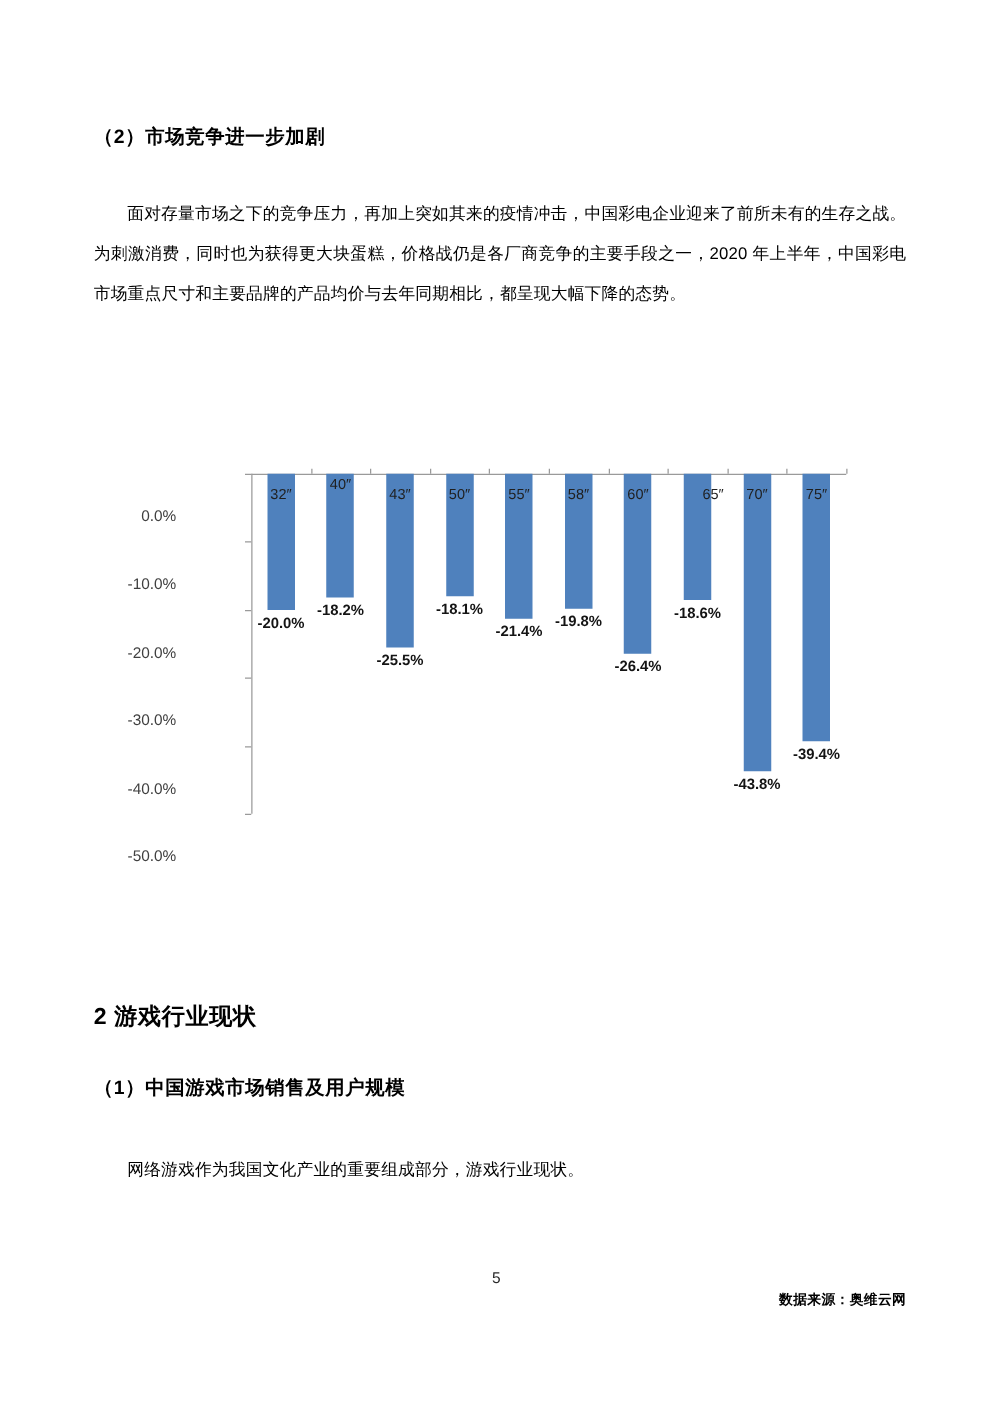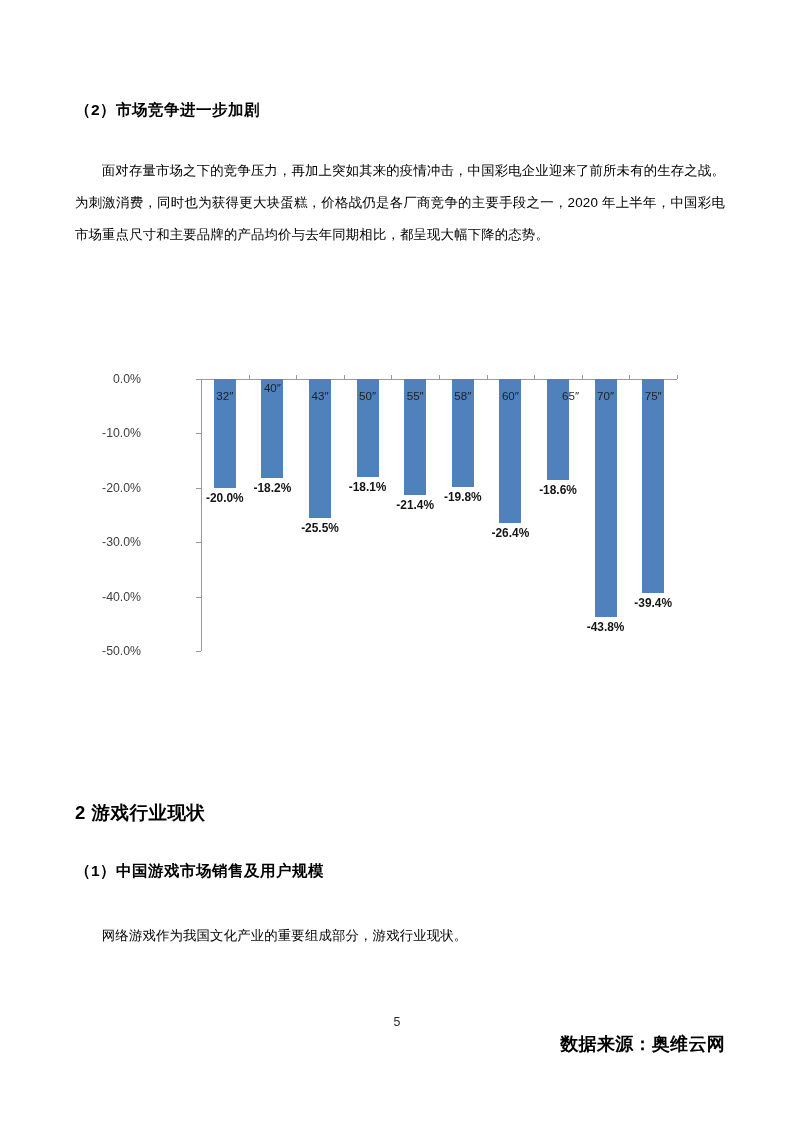--- a/index.html
+++ b/index.html
@@ -70,21 +70,21 @@
     font-weight: bold;
     letter-spacing: 0.6px;
     margin: 0 0 14px 0;
   }
   .fig-source {
     position: absolute;
     left: 0;
     top: 707px;
     width: 650px;
     text-align: right;
-    font-size: 18px;
+    font-size: 11px;
     font-weight: bold;
     letter-spacing: 0.3px;
   }
 
   
   .chart {
     position: relative;
     width: 650px;
     height: 305px;
     margin: 0;
@@ -97,20 +97,21 @@
   }
   .y-label {
     position: absolute;
     right: 0;
     width: 62px;
     text-align: right;
     font-size: 12.3px;
     color: #404040;
     transform: translateY(-50%);
     white-space: nowrap;
+    margin-top: 34px;
   }
   .y-axis-col {
     position: absolute;
     left: 0;
     top: 0;
     width: 66px;
     height: 305px;
   }
   .plot {
     position: absolute;

